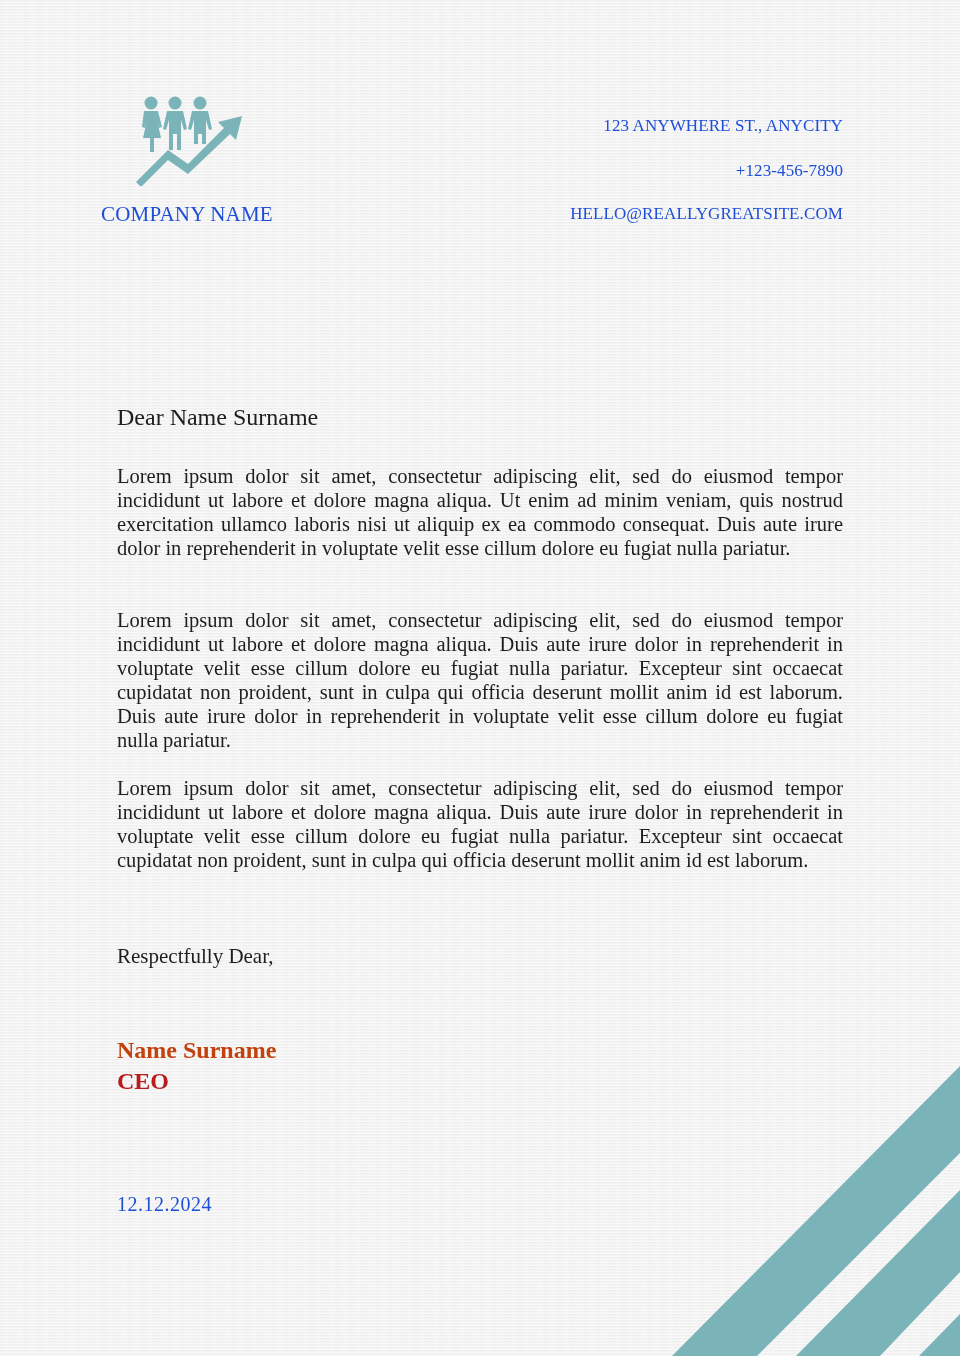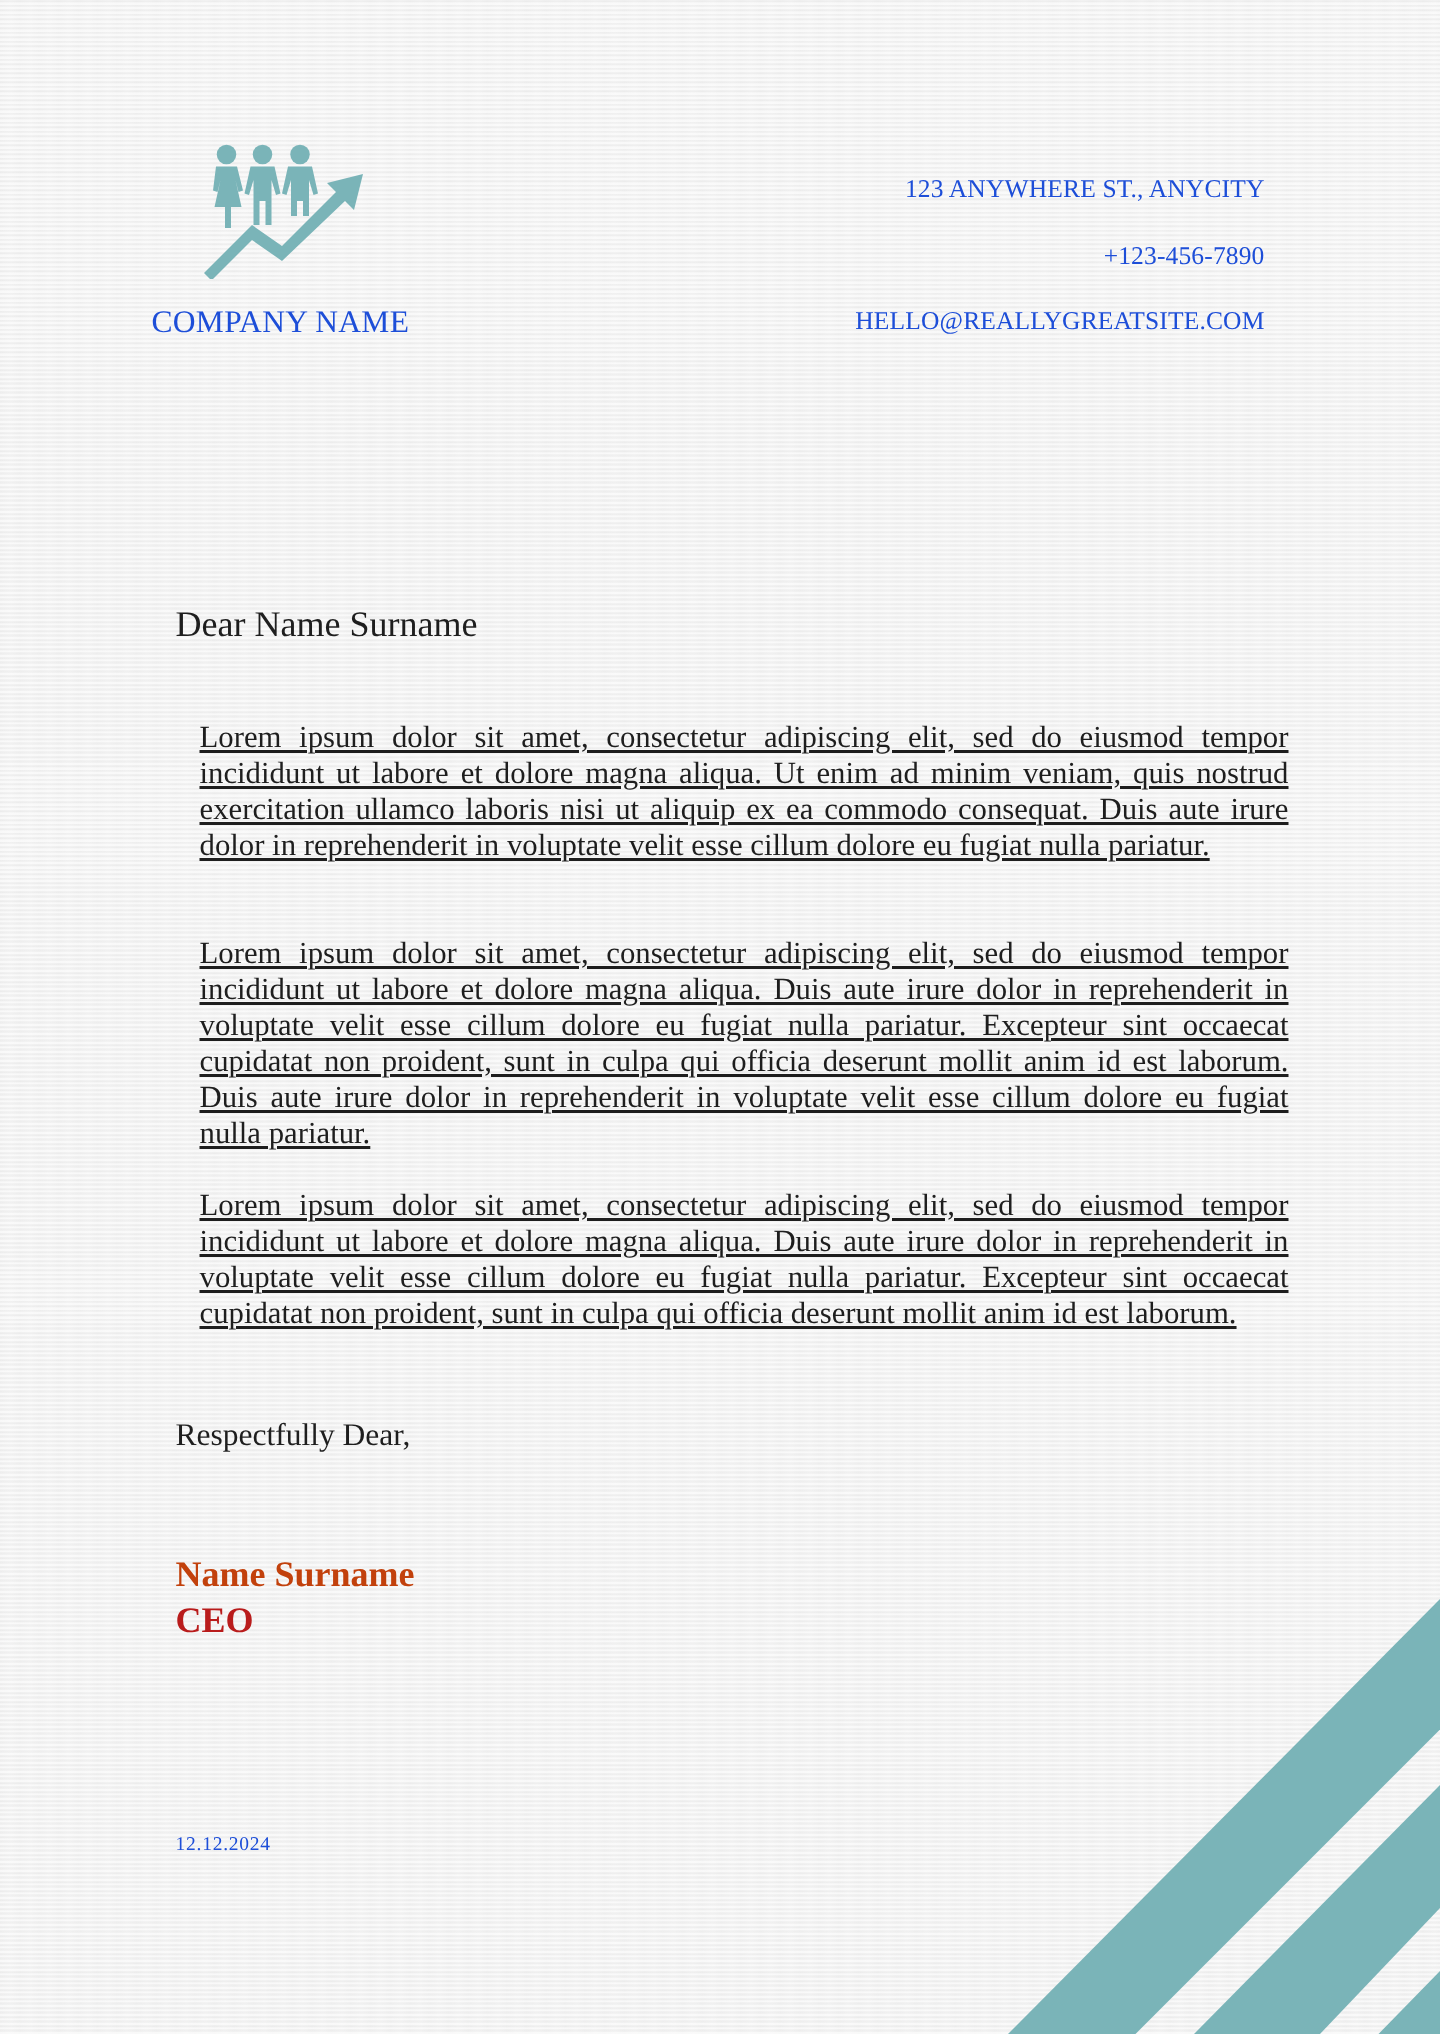--- a/index.html
+++ b/index.html
@@ -22,29 +22,29 @@
     position: absolute; right: 117px; text-align: right;
     font-family: "Liberation Serif", serif; font-size: 17px; letter-spacing: 0.1px;
   }
   #address { top: 116px; }
   #phone { top: 161px; }
   #email { top: 204px; text-align: center; }
   #greeting { position: absolute; left: 117px; top: 404px; font-size: 24px; font-family: "Liberation Serif", serif; }
   .para {
     position: absolute; left: 117px; width: 726px;
     font-family: "Liberation Serif", serif; font-size: 20.5px; line-height: 24px;
-    text-align: justify; margin: 16px; text-decoration: underline;
+    text-align: justify; margin: 0;
   }
   #para-1 { top: 464px; }
   #para-2 { top: 608px; }
   #para-3 { top: 776px; }
   #closing { position: absolute; left: 117px; top: 944px; font-size: 21px; font-family: "Liberation Serif", serif; }
   #signer-name { position: absolute; left: 117px; top: 1037px; font-size: 24px; font-weight: bold; font-family: "Liberation Serif", serif; color: #c2410c; }
   #signer-title { position: absolute; left: 117px; top: 1068px; font-size: 24px; font-weight: bold; font-family: "Liberation Serif", serif; color: #b91c1c; }
-  #date { position: absolute; left: 117px; top: 1193px; font-size: 13px; font-family: "Liberation Serif", serif; letter-spacing: 0.5px; margin-top: 28px; }
+  #date { position: absolute; left: 117px; top: 1193px; font-size: 20px; font-family: "Liberation Serif", serif; letter-spacing: 0.5px; }
   #stripes { position: absolute; left: 0; top: 0; width: 960px; height: 1356px; pointer-events: none; }
 </style>
 </head>
 <body>
 
 <svg id="logo" viewBox="0 0 112 94">
   <g fill="#7ab4b8">
 
     <circle cx="19" cy="11" r="6.5"></circle>
     <path d="M12 19 h14 l4 16 l-3 1 l-2 -8 l4 18 h-7 v14 h-4 v-14 h-7 l4 -18 l-2 8 l-3 -1 z"></path>

